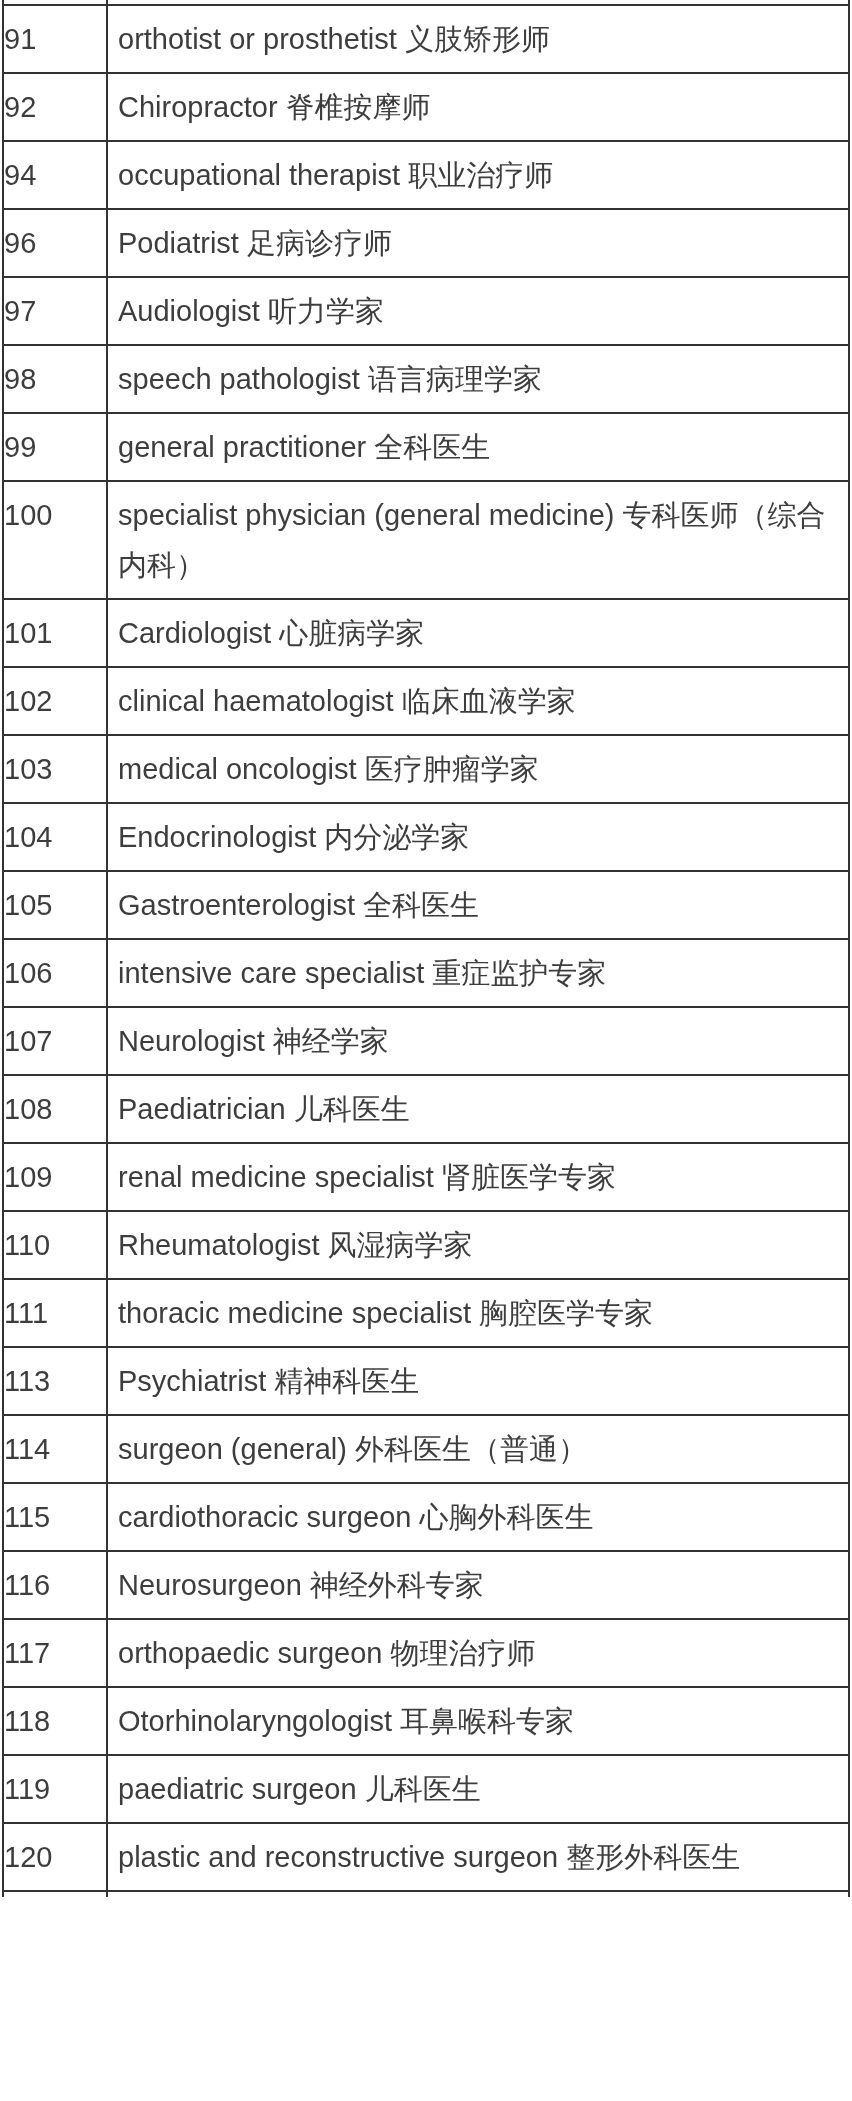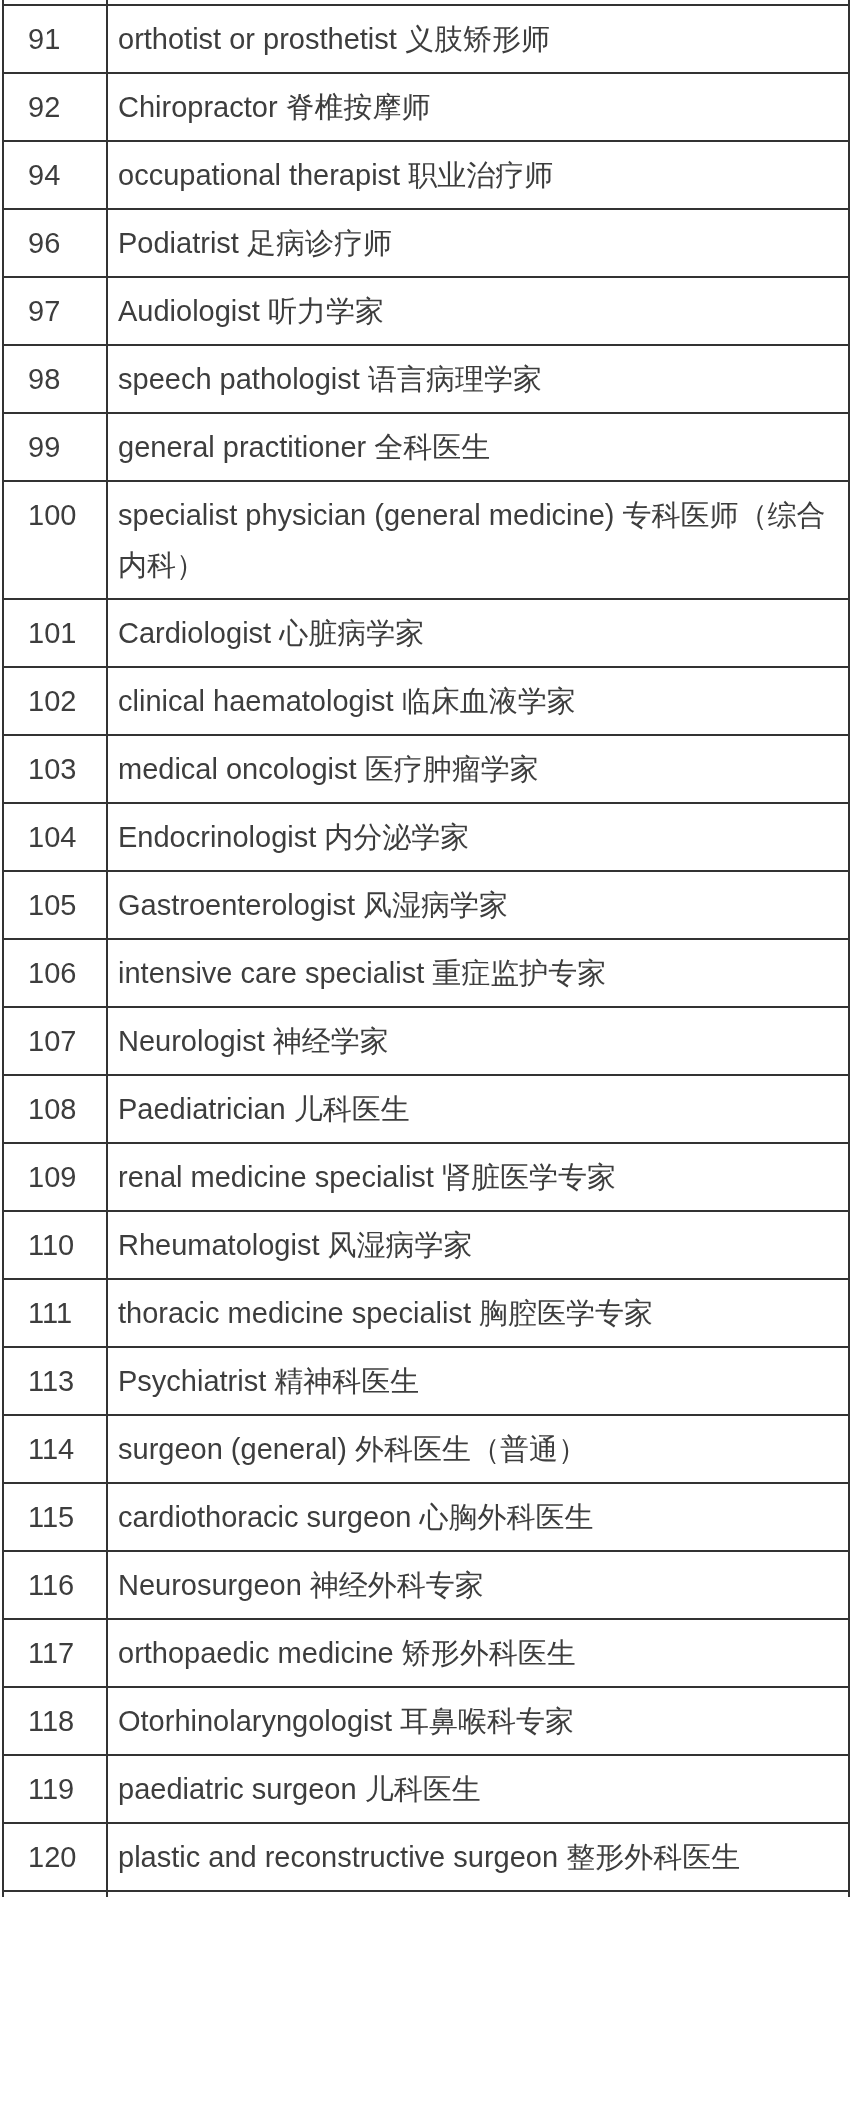--- a/index.html
+++ b/index.html
@@ -25,21 +25,21 @@
   table.occ-table td {
     border: 2px solid #333333;
     vertical-align: top;
     padding: 8px 14px 8px 10px;
     font-size: 29px;
     line-height: 50px;
     color: #3d3d3d;
     word-wrap: break-word;
   }
   table.occ-table td.num {
-    padding-left: 24px;
+    padding-left: 0;
   }
   
   tr.partial-top td {
     height: 5px;
     padding: 0;
     border-top: none;
   }
   tr.partial-bottom td {
     height: 6px;
     padding: 0;
@@ -104,21 +104,21 @@
       <tr>
         <td class="num">103</td>
         <td>medical oncologist 医疗肿瘤学家</td>
       </tr>
       <tr>
         <td class="num">104</td>
         <td>Endocrinologist 内分泌学家</td>
       </tr>
       <tr>
         <td class="num">105</td>
-        <td>Gastroenterologist 风湿病学家</td>
+        <td>Gastroenterologist 全科医生</td>
       </tr>
       <tr>
         <td class="num">106</td>
         <td>intensive care specialist 重症监护专家</td>
       </tr>
       <tr>
         <td class="num">107</td>
         <td>Neurologist 神经学家</td>
       </tr>
       <tr>
@@ -148,21 +148,21 @@
       <tr>
         <td class="num">115</td>
         <td>cardiothoracic surgeon 心胸外科医生</td>
       </tr>
       <tr>
         <td class="num">116</td>
         <td>Neurosurgeon 神经外科专家</td>
       </tr>
       <tr>
         <td class="num">117</td>
-        <td>orthopaedic medicine 矫形外科医生</td>
+        <td>orthopaedic surgeon 物理治疗师</td>
       </tr>
       <tr>
         <td class="num">118</td>
         <td>Otorhinolaryngologist 耳鼻喉科专家</td>
       </tr>
       <tr>
         <td class="num">119</td>
         <td>paediatric surgeon 儿科医生</td>
       </tr>
       <tr>

